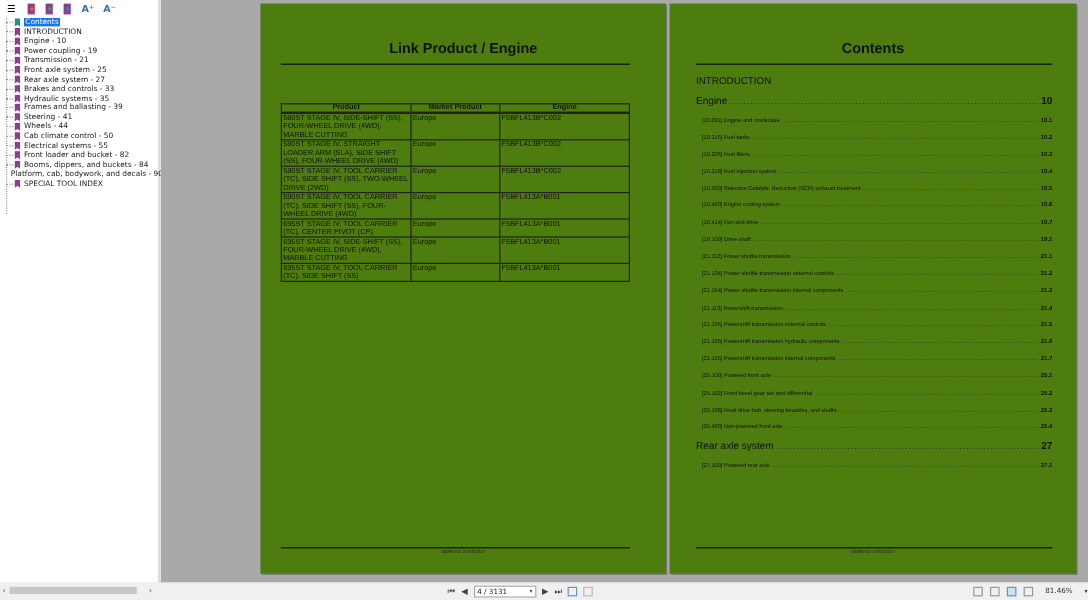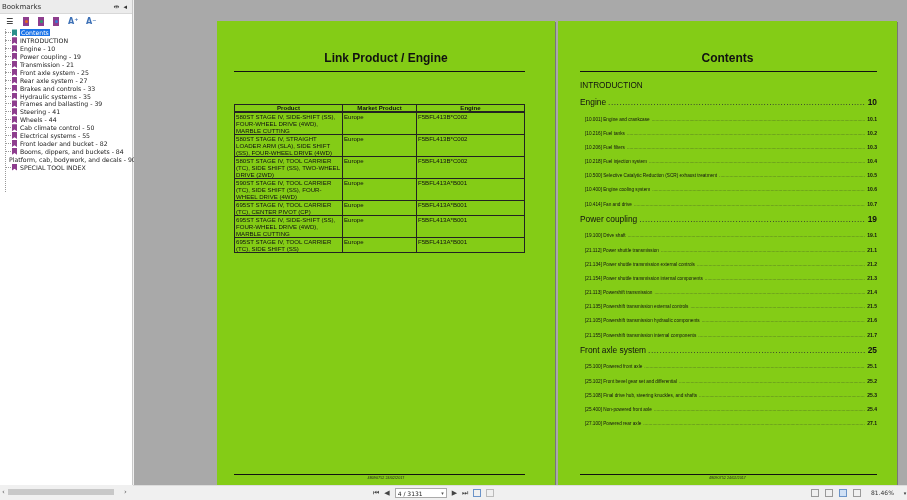--- a/index.html
+++ b/index.html
@@ -25,21 +25,21 @@
   .bm-item .flag { width: 5px; height: 7px; background: #8e3e8e; margin-right: 3px; clip-path: polygon(0 0,100% 0,100% 100%,50% 75%,0 100%); }
   .bm-item .flag.teal { background: #2a8f8a; }
   .bm-item .lbl.sel { background: #1a73e8; color: #fff; padding: 0 1px; }
 
   .sb-hscroll { position: absolute; left: 0; top: 485px; width: 133px; height: 15px; background: #f0f0f0; }
   .sb-hscroll .arr { position: absolute; top: 3px; font-size: 7px; color: #555; }
   .sb-hscroll .thumb { position: absolute; left: 8px; top: 4px; width: 106px; height: 6px; background: #c8c8c8; }
 
   
   .viewer { position: absolute; left: 134px; top: 0; width: 773px; height: 485px; background: #a9a9a9; overflow: hidden; }
-  .page { position: absolute; top: 21px; height: 475px; background: #84cc16; box-shadow: 1px 1px 0 #777; }
+  .page { position: absolute; top: 3px; height: 475px; background: #4d7c0f; box-shadow: 1px 1px 0 #777; }
   .page1 { left: 83px; width: 338px; }
   .page2 { left: 424px; width: 339px; }
 
   .p-title { position: absolute; top: 30px; left: 0; right: 0; text-align: center; font-family: "Liberation Sans", sans-serif; font-weight: bold; font-size: 12px; color: #111; }
   .p-rule { position: absolute; height: 1px; background: #111; }
   .p-footer { position: absolute; top: 455px; left: 0; right: 0; text-align: center; font-family: "Liberation Sans", sans-serif; font-size: 3.8px; color: #222; }
 
   table.link { position: absolute; top: 83px; left: 17px; width: 291px; border-collapse: collapse; font-family: "Liberation Sans", sans-serif; font-size: 6.1px; color: #111; }
   table.link th { border: 1px solid #222; font-weight: bold; text-align: center; line-height: 6px; padding: 0; border-bottom: 2px solid #222; }
   table.link td { border: 1px solid #222; vertical-align: top; line-height: 7px; padding: 0 1px; }
@@ -68,24 +68,20 @@
   .vi.active { background: #cfe0f5; border-color: #6a93c8; }
   .zoom { position: absolute; left: 738px; top: 3px; font-size: 6px; color: #333; }
   .zoom .dd { margin-left: 8px; font-size: 5px; }
 </style>
 </head>
 <body>
 
 <div class="app">
 
   <div class="sidebar">
-    <div class="sb-header">
-      <span>Bookmarks</span>
-      <span class="pin">⇹ ◂</span>
-    </div>
     <div class="sb-toolbar">
       <span class="tb-ico">☰</span>
       <span class="bm-ico o"></span>
       <span class="bm-ico g"></span>
       <span class="bm-ico b"></span>
       <span class="tb-ico font-ico">A⁺</span>
       <span class="tb-ico font-ico">A⁻</span>
     </div>
     <div class="tree">
       <div class="bm-item">
@@ -279,89 +275,84 @@
         <div class="toc-row sub">
             <span class="t">[10.400] Engine cooling system</span>
             <span class="dots"></span>
             <span class="pg">10.6</span>
           </div>
         <div class="toc-row sub">
             <span class="t">[10.414] Fan and drive</span>
             <span class="dots"></span>
             <span class="pg">10.7</span>
           </div>
+        <div class="toc-row sub">
+            <span class="t">[19.100] Drive shaft</span>
+            <span class="dots"></span>
+            <span class="pg">19.1</span>
+          </div>
+        <div class="toc-row sub">
+            <span class="t">[21.112] Power shuttle transmission</span>
+            <span class="dots"></span>
+            <span class="pg">21.1</span>
+          </div>
+        <div class="toc-row sub">
+            <span class="t">[21.134] Power shuttle transmission external controls</span>
+            <span class="dots"></span>
+            <span class="pg">21.2</span>
+          </div>
+        <div class="toc-row sub">
+            <span class="t">[21.154] Power shuttle transmission internal components</span>
+            <span class="dots"></span>
+            <span class="pg">21.3</span>
+          </div>
+        <div class="toc-row sub">
+            <span class="t">[21.113] Powershift transmission</span>
+            <span class="dots"></span>
+            <span class="pg">21.4</span>
+          </div>
+        <div class="toc-row sub">
+            <span class="t">[21.135] Powershift transmission external controls</span>
+            <span class="dots"></span>
+            <span class="pg">21.5</span>
+          </div>
+        <div class="toc-row sub">
+            <span class="t">[21.105] Powershift transmission hydraulic components</span>
+            <span class="dots"></span>
+            <span class="pg">21.6</span>
+          </div>
+        <div class="toc-row sub">
+            <span class="t">[21.155] Powershift transmission internal components</span>
+            <span class="dots"></span>
+            <span class="pg">21.7</span>
+          </div>
+        <div class="toc-row sub">
+            <span class="t">[25.100] Powered front axle</span>
+            <span class="dots"></span>
+            <span class="pg">25.1</span>
+          </div>
+        <div class="toc-row sub">
+            <span class="t">[25.102] Front bevel gear set and differential</span>
+            <span class="dots"></span>
+            <span class="pg">25.2</span>
+          </div>
+        <div class="toc-row sub">
+            <span class="t">[25.108] Final drive hub, steering knuckles, and shafts</span>
+            <span class="dots"></span>
+            <span class="pg">25.3</span>
+          </div>
+        <div class="toc-row sub">
+            <span class="t">[25.400] Non-powered front axle</span>
+            <span class="dots"></span>
+            <span class="pg">25.4</span>
+          </div>
         <div class="toc-row chap">
-            <span class="t">Power coupling</span>
-            <span class="dots"></span>
-            <span class="pg">19</span>
-          </div>
-        <div class="toc-row sub">
-            <span class="t">[19.100] Drive shaft</span>
-            <span class="dots"></span>
-            <span class="pg">19.1</span>
-          </div>
-        <div class="toc-row sub">
-            <span class="t">[21.112] Power shuttle transmission</span>
-            <span class="dots"></span>
-            <span class="pg">21.1</span>
-          </div>
-        <div class="toc-row sub">
-            <span class="t">[21.134] Power shuttle transmission external controls</span>
-            <span class="dots"></span>
-            <span class="pg">21.2</span>
-          </div>
-        <div class="toc-row sub">
-            <span class="t">[21.154] Power shuttle transmission internal components</span>
-            <span class="dots"></span>
-            <span class="pg">21.3</span>
-          </div>
-        <div class="toc-row sub">
-            <span class="t">[21.113] Powershift transmission</span>
-            <span class="dots"></span>
-            <span class="pg">21.4</span>
-          </div>
-        <div class="toc-row sub">
-            <span class="t">[21.135] Powershift transmission external controls</span>
-            <span class="dots"></span>
-            <span class="pg">21.5</span>
-          </div>
-        <div class="toc-row sub">
-            <span class="t">[21.105] Powershift transmission hydraulic components</span>
-            <span class="dots"></span>
-            <span class="pg">21.6</span>
-          </div>
-        <div class="toc-row sub">
-            <span class="t">[21.155] Powershift transmission internal components</span>
-            <span class="dots"></span>
-            <span class="pg">21.7</span>
-          </div>
-        <div class="toc-row chap">
-            <span class="t">Front axle system</span>
-            <span class="dots"></span>
-            <span class="pg">25</span>
-          </div>
-        <div class="toc-row sub">
-            <span class="t">[25.100] Powered front axle</span>
-            <span class="dots"></span>
-            <span class="pg">25.1</span>
-          </div>
-        <div class="toc-row sub">
-            <span class="t">[25.102] Front bevel gear set and differential</span>
-            <span class="dots"></span>
-            <span class="pg">25.2</span>
-          </div>
-        <div class="toc-row sub">
-            <span class="t">[25.108] Final drive hub, steering knuckles, and shafts</span>
-            <span class="dots"></span>
-            <span class="pg">25.3</span>
-          </div>
-        <div class="toc-row sub">
-            <span class="t">[25.400] Non-powered front axle</span>
-            <span class="dots"></span>
-            <span class="pg">25.4</span>
+            <span class="t">Rear axle system</span>
+            <span class="dots"></span>
+            <span class="pg">27</span>
           </div>
         <div class="toc-row sub">
             <span class="t">[27.100] Powered rear axle</span>
             <span class="dots"></span>
             <span class="pg">27.1</span>
           </div>
       </div>
       <div class="p-rule" style="left:22px; right:20px; top:453px;"></div>
       <div class="p-footer">48090752 24/02/2017</div>
     </div>

